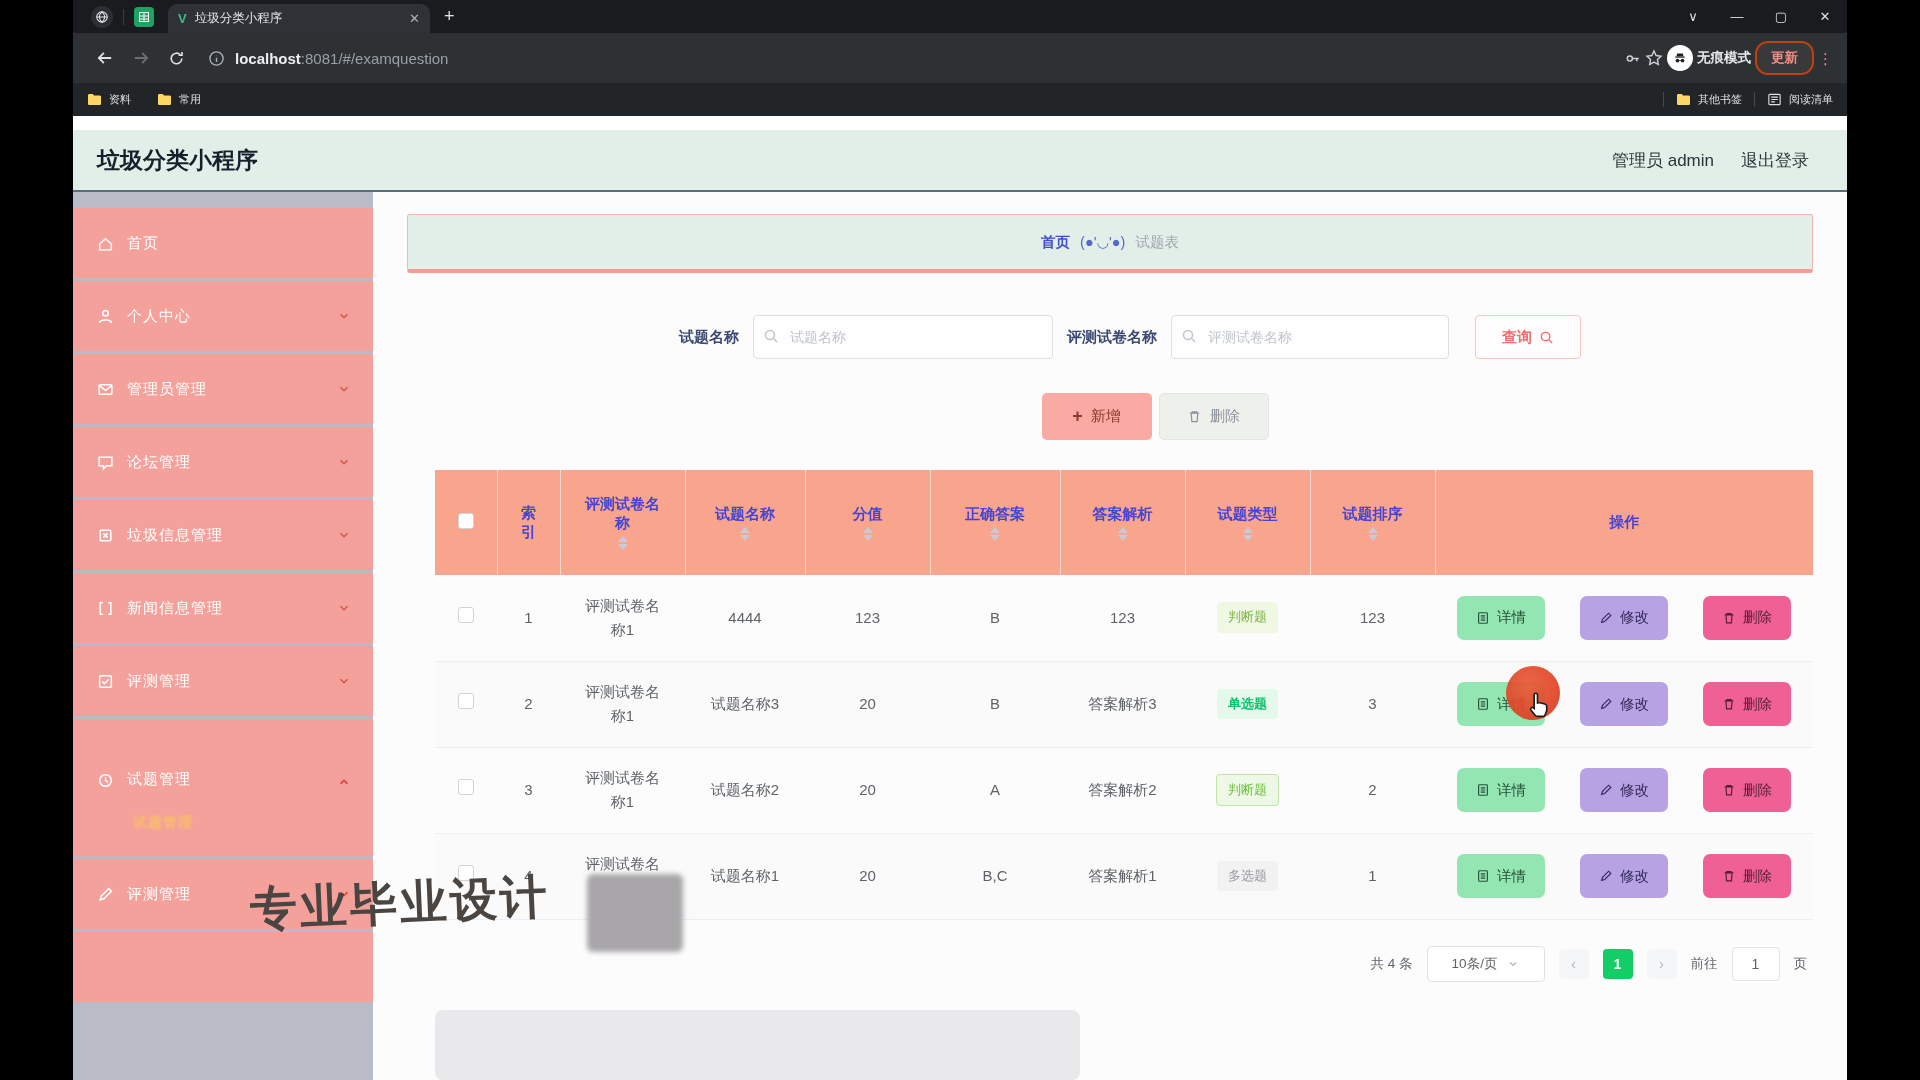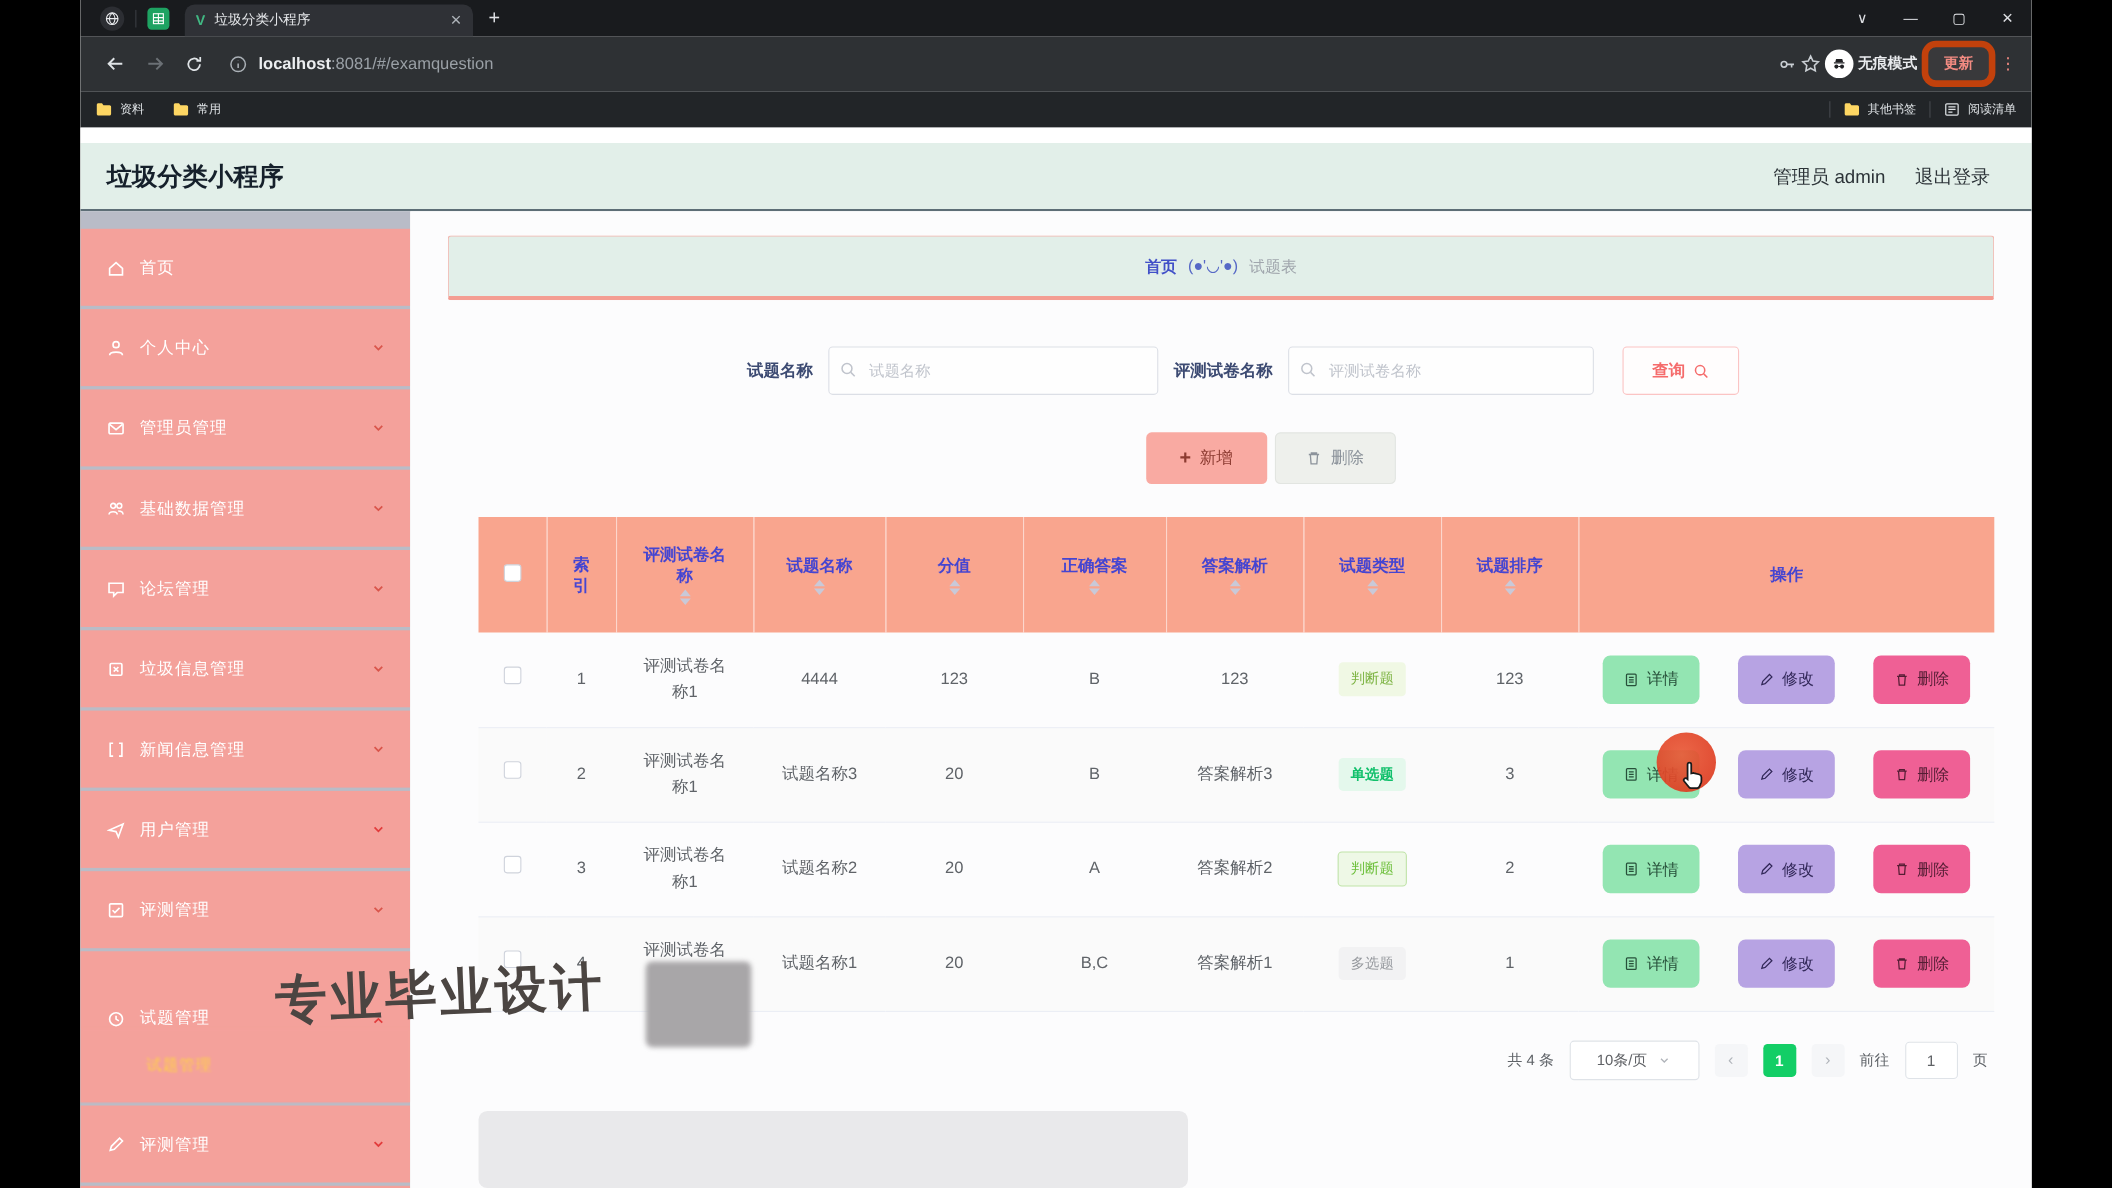--- a/index.html
+++ b/index.html
@@ -24,21 +24,21 @@
   .wc { width:44px; text-align:center; color:#dfe1e5; font-size:13px; }
 
   .chrome-toolbar { height:50px; background:#2e3134; display:flex; align-items:center; padding:0 14px; }
   .nav-ic { margin:0 9px; display:flex; align-items:center; }
   .url-wrap { display:flex; align-items:center; margin-left:14px; flex:1; gap:10px; }
   .url { font-size:15px; color:#9aa0a6; }
   .url b { color:#eceef0; font-weight:bold; }
   .tb-right { display:flex; align-items:center; gap:4px; }
   .incog-badge { width:26px; height:26px; background:#fff; border-radius:50%; display:flex; align-items:center; justify-content:center; }
   .incog-label { color:#e8eaed; font-size:13.5px; font-weight:bold; }
-  .update-pill { border:6px solid #c2410c; color:#f28b82; border-radius:13px; padding:6px 14px; font-size:13.5px; font-weight:bold; background:rgba(244,180,180,.06); }
+  .update-pill { border:2px solid #c2410c; color:#f28b82; border-radius:13px; padding:6px 14px; font-size:13.5px; font-weight:bold; background:rgba(244,180,180,.06); }
   .dots { color:#f28b82; font-size:15px; letter-spacing:0; line-height:5px; text-align:center; }
 
   .bookmarks-bar { height:33px; background:#222528; display:flex; align-items:center; padding:0 14px; color:#dde1e4; font-size:11px; }
   .bm { display:flex; align-items:center; gap:7px; margin-right:26px; }
   .bm-right { margin-left:auto; display:flex; align-items:center; gap:12px; }
   .bm-sep { width:1px; height:15px; background:#45484d; }
 
   
   .page-strip { height:14px; background:#fff; }
   .app-header { height:62px; background:#e2efe9; border-bottom:2px solid #5d6e76;
@@ -285,31 +285,20 @@
         <svg width="17" height="17" viewBox="0 0 16 16" fill="none" stroke="#fff" stroke-width="1.4">
             <rect x="2" y="3.5" width="12" height="9" rx="1"></rect>
             <path d="M2.5 4.5 8 9l5.5-4.5"></path>
           </svg>
         <span class="mi-label">管理员管理</span>
         <svg class="chev" width="14" height="14" viewBox="0 0 16 16" fill="none" stroke="#d9554b" stroke-width="1.8">
             <path d="M4 6l4 4 4-4"></path>
           </svg>
       </div>
       <div class="menu-item">
-        <svg width="17" height="17" viewBox="0 0 16 16" fill="none" stroke="#fff" stroke-width="1.3">
-            <circle cx="5.5" cy="5.5" r="2.1"></circle>
-            <circle cx="10.8" cy="5.5" r="2.1"></circle>
-            <path d="M2 13c0-3.3 7-3.3 7 0M9.8 9.9c2.3 0 4.2 1.2 4.2 3.1"></path>
-          </svg>
-        <span class="mi-label">基础数据管理</span>
-        <svg class="chev" width="14" height="14" viewBox="0 0 16 16" fill="none" stroke="#d9554b" stroke-width="1.8">
-            <path d="M4 6l4 4 4-4"></path>
-          </svg>
-      </div>
-      <div class="menu-item">
         <svg width="17" height="17" viewBox="0 0 16 16" fill="none" stroke="#fff" stroke-width="1.4">
             <path d="M2 3h12v8H9l-3 3v-3H2Z"></path>
           </svg>
         <span class="mi-label">论坛管理</span>
         <svg class="chev" width="14" height="14" viewBox="0 0 16 16" fill="none" stroke="#d9554b" stroke-width="1.8">
             <path d="M4 6l4 4 4-4"></path>
           </svg>
       </div>
       <div class="menu-item">
         <svg width="17" height="17" viewBox="0 0 16 16" fill="none" stroke="#fff" stroke-width="1.4">
@@ -320,29 +309,20 @@
         <svg class="chev" width="14" height="14" viewBox="0 0 16 16" fill="none" stroke="#d9554b" stroke-width="1.8">
             <path d="M4 6l4 4 4-4"></path>
           </svg>
       </div>
       <div class="menu-item">
         <svg width="17" height="17" viewBox="0 0 16 16" fill="none" stroke="#fff" stroke-width="1.4">
             <path d="M5.5 2.5H3v11h2.5M10.5 2.5H13v11h-2.5"></path>
           </svg>
         <span class="mi-label">新闻信息管理</span>
         <svg class="chev" width="14" height="14" viewBox="0 0 16 16" fill="none" stroke="#d9554b" stroke-width="1.8">
-            <path d="M4 6l4 4 4-4"></path>
-          </svg>
-      </div>
-      <div class="menu-item">
-        <svg width="17" height="17" viewBox="0 0 16 16" fill="none" stroke="#fff" stroke-width="1.4">
-            <path d="M2 8.2 14 3l-4 11-2-4.6Z"></path>
-          </svg>
-        <span class="mi-label">用户管理</span>
-        <svg class="chev" width="14" height="14" viewBox="0 0 16 16" fill="none" stroke="#e23c3c" stroke-width="1.8">
             <path d="M4 6l4 4 4-4"></path>
           </svg>
       </div>
       <div class="menu-item">
         <svg width="17" height="17" viewBox="0 0 16 16" fill="none" stroke="#fff" stroke-width="1.4">
             <rect x="2.5" y="2.5" width="11" height="11" rx="1"></rect>
             <path d="M5 8l2 2 4-4"></path>
           </svg>
         <span class="mi-label">评测管理</span>
         <svg class="chev" width="14" height="14" viewBox="0 0 16 16" fill="none" stroke="#d9554b" stroke-width="1.8">

